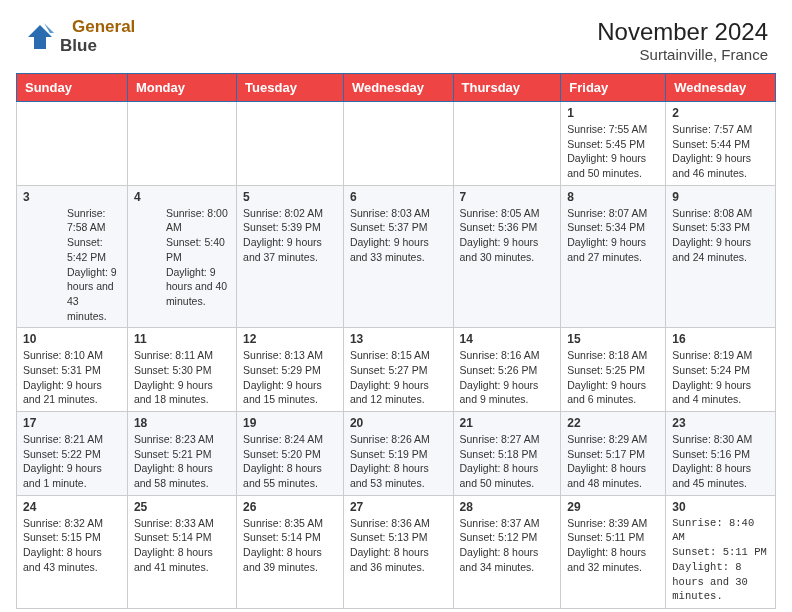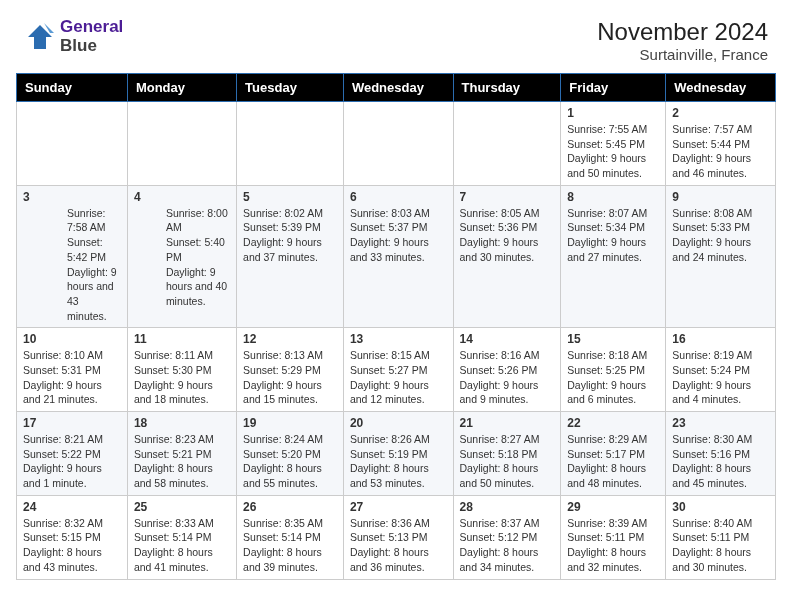--- a/index.html
+++ b/index.html
@@ -21,21 +21,22 @@
       align-items: center;
     }
     .logo-text {
       display: flex;
       flex-direction: column;
       line-height: 1.1;
     }
     .logo-general {
       font-size: 17px;
       font-weight: bold;
-      color: #4c1d95;
+      color: #a16207;
+      margin-left: 12px;
     }
     .logo-blue {
       font-size: 17px;
       font-weight: bold;
       color: #404040;
     }
     .logo-icon {
       width: 32px;
       height: 32px;
       margin-right: 4px;
@@ -53,21 +54,21 @@
       color: #444;
     }
     .calendar {
       width: 100%;
       border-collapse: collapse;
       padding: 0 8px;
       margin: 0 8px;
       width: calc(100% - 16px);
     }
     .calendar th {
-      background-color: #000000;
+      background-color: #ef4444;
       color: white;
       font-size: 13px;
       font-weight: bold;
       padding: 6px 8px;
       text-align: left;
       border: 1px solid #2b6cb0;
     }
     .calendar td {
       vertical-align: top;
       border: 1px solid #ccc;
@@ -315,20 +316,20 @@
 Daylight: 8 hours and 34 minutes.</div>
           </td>
           <td>
             <div class="day-num">29</div>
             <div class="day-info" style="white-space: pre-line;">Sunrise: 8:39 AM
 Sunset: 5:11 PM
 Daylight: 8 hours and 32 minutes.</div>
           </td>
           <td>
             <div class="day-num">30</div>
-            <div class="day-info" style="white-space: pre-line;">Sunrise: 8:40 AM
+            <div class="day-info" style="white-space: pre-line; font-family: Liberation Mono, monospace;">Sunrise: 8:40 AM
 Sunset: 5:11 PM
 Daylight: 8 hours and 30 minutes.</div>
           </td>
         </tr>
       </tbody>
   </table>
 </div>
 
 </body></html>

